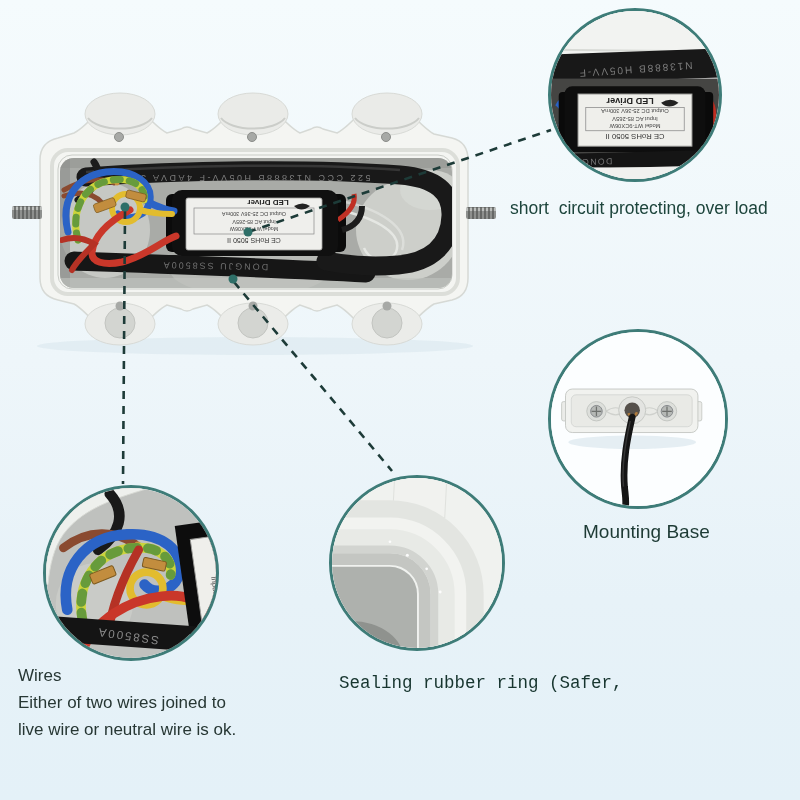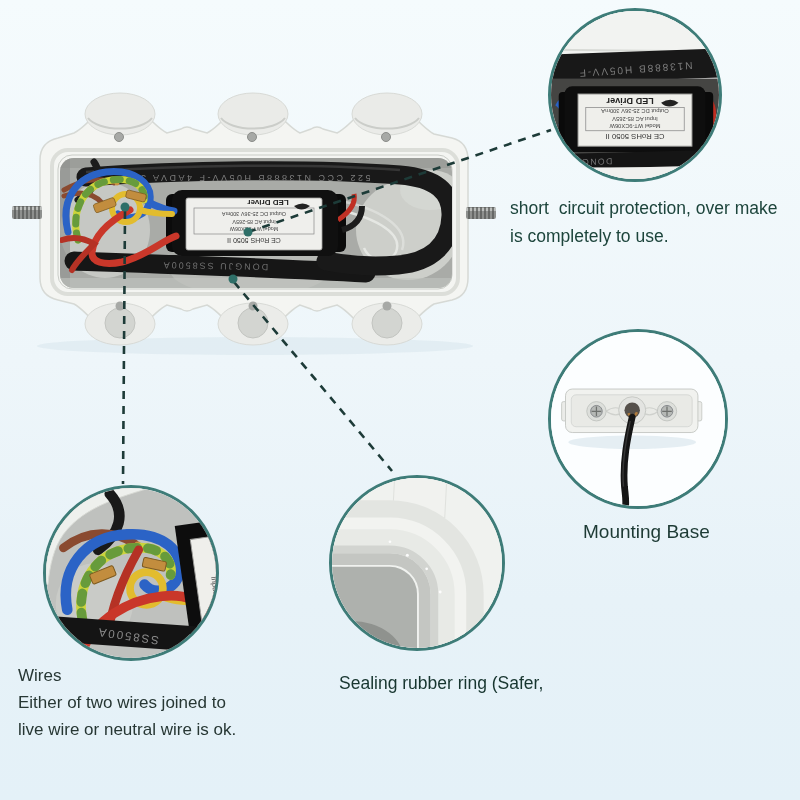--- a/index.html
+++ b/index.html
@@ -13,21 +13,21 @@
   .c-driver{left:548px;top:8px;width:174px;height:174px;}
   .c-mount{left:548px;top:329px;width:180px;height:180px;}
   .c-wires{left:43px;top:485px;width:176px;height:176px;}
   .c-ring{left:329px;top:475px;width:176px;height:176px;}
   .circle svg{display:block;width:100%;height:100%;}
   .txt{position:absolute;z-index:3;}
   .t-line{white-space:pre;}
   .driver-text{left:510px;top:194px;color:#1d453c;font-size:17.5px;line-height:28px;}
   .mount-text{left:583px;top:521px;color:#1d3a34;font-size:19px;}
   .wires-text{left:18px;top:662px;color:#273734;font-size:17px;line-height:27px;}
-  .ring-text{left:339px;top:669px;color:#17352f;font-size:17.5px;line-height:28px;}
+  .ring-text{left:339px;top:669px;color:#17352f;font-size:17.5px;line-height:28px;font-family:Liberation Mono, monospace;}
   svg text{font-family:"Liberation Sans",sans-serif;}
 </style>
 </head>
 <body>
 
 <div class="page">
 
   <div class="fixture-wrap">
   <svg viewBox="0 0 510 275">
     <defs>
@@ -275,22 +275,21 @@
       <g fill="#ffffff" opacity="0.9">
         <circle cx="78" cy="80" r="1.6"></circle>
           <circle cx="98" cy="94" r="1.4"></circle>
           <circle cx="60" cy="66" r="1.4"></circle>
           <circle cx="112" cy="118" r="1.5"></circle>
       </g>
     </svg>
   </div>
 
   <div class="txt driver-text">
-    <div class="t-line">short  circuit protection, over make</div>
-    <div class="t-line">is completely to use.</div>
+    <div class="t-line">short  circuit protecting, over load</div>
   </div>
 
   <div class="txt wires-text">
     <div class="t-line">Wires</div>
     <div class="t-line">Either of two wires joined to</div>
     <div class="t-line">live wire or neutral wire is ok.</div>
   </div>
 
   <div class="txt mount-text">Mounting Base</div>
 

